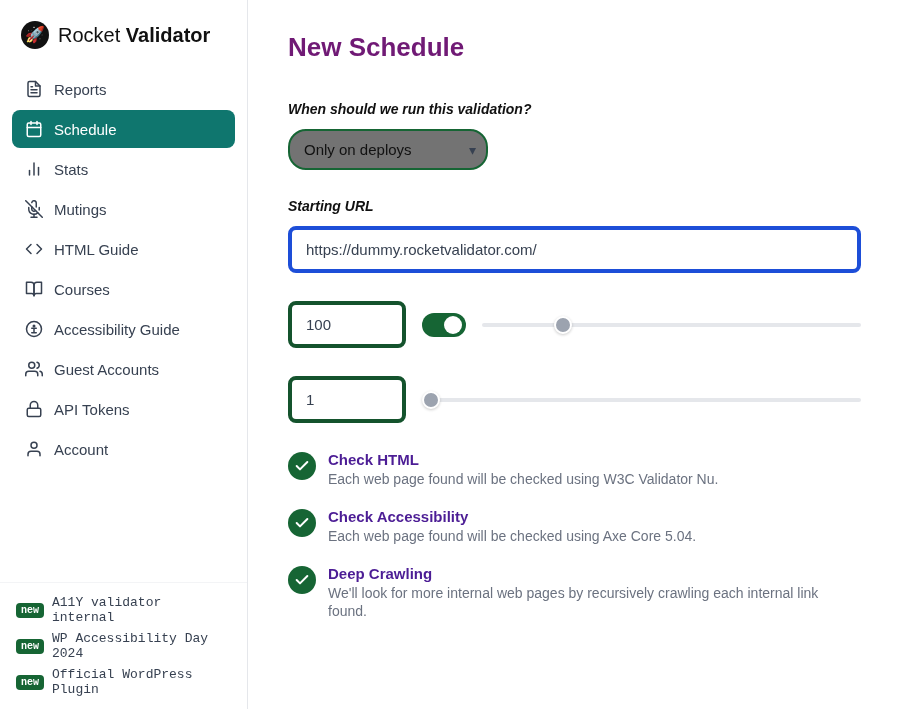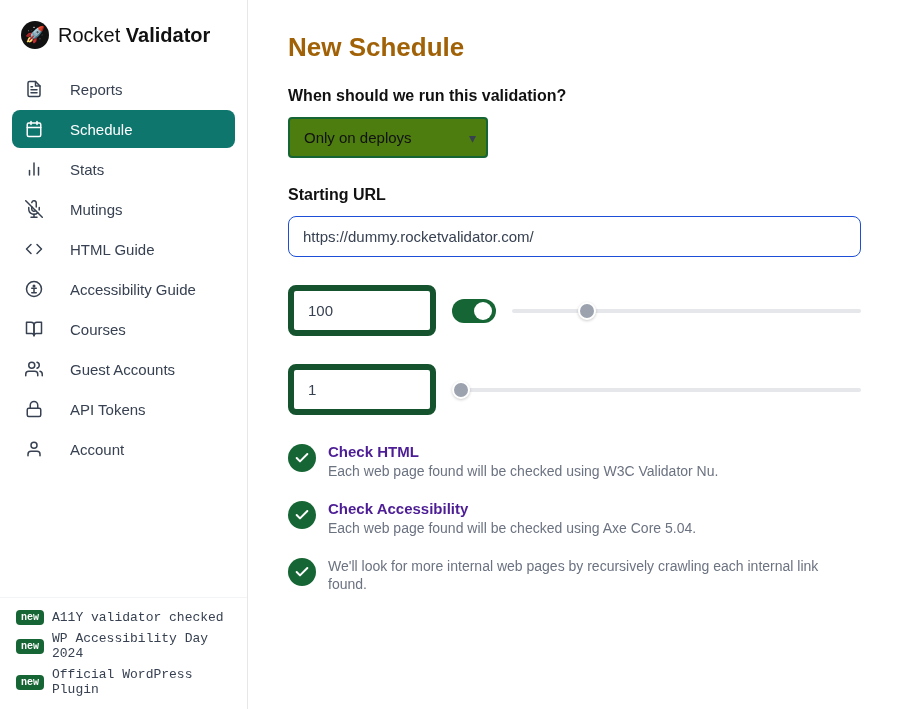--- a/index.html
+++ b/index.html
@@ -29,21 +29,21 @@
     .sidebar-nav {
       flex: 1;
       display: flex;
       flex-direction: column;
       padding: 4px 12px;
       gap: 2px;
     }
     .nav-item {
       display: flex;
       align-items: center;
-      gap: 26px;
+      gap: 10px;
       padding: 9px 12px;
       border-radius: 8px;
       cursor: pointer;
       color: #374151;
       font-size: 15px;
       font-weight: 500;
       text-decoration: none;
       text-align: center;
     }
     .nav-item.active {
@@ -86,46 +86,47 @@
     
     .main {
       flex: 1;
       padding: 32px 40px;
       overflow-y: auto;
       background: #fff;
     }
     .page-title {
       font-size: 26px;
       font-weight: 700;
-      color: #a16207;
-      margin-bottom: 24px;
+      color: #701a75;
+      margin-bottom: 38px;
     }
 
     
     .form-section {
       margin-bottom: 28px;
     }
     .form-label {
-      font-size: 16px;
+      font-size: 14px;
       font-weight: 600;
       color: #111;
       margin-bottom: 12px;
       display: block;
+      font-style: italic;
     }
 
     
     .dropdown-select {
       appearance: none;
       -webkit-appearance: none;
       border: 2px solid #166534;
-      border-radius: 4px;
+      border-radius: 18px;
       padding: 10px 40px 10px 14px;
       font-size: 15px;
       color: #111;
-      background: #4d7c0f;
+      background: #737373;
       cursor: pointer;
       width: 200px;
       outline: none;
       font-family: inherit;
     }
     .dropdown-wrapper {
       position: relative;
       display: inline-block;
     }
     .dropdown-arrow {
@@ -134,39 +135,39 @@
       top: 50%;
       transform: translateY(-50%);
       pointer-events: none;
       color: #374151;
       font-size: 14px;
     }
 
     
     .text-input {
       width: 100%;
-      border: 1px solid #1d4ed8;
+      border: 4px solid #1d4ed8;
       border-radius: 8px;
       padding: 11px 14px;
       font-size: 15px;
       color: #374151;
       outline: none;
       font-family: inherit;
       background: #fff;
     }
 
     
     .pages-row {
       display: flex;
       align-items: center;
       gap: 16px;
     }
     .number-input {
-      width: 148px;
-      border: 6px solid #14532d;
+      width: 118px;
+      border: 4px solid #14532d;
       border-radius: 8px;
       padding: 11px 14px;
       font-size: 15px;
       color: #374151;
       outline: none;
       font-family: inherit;
     }
 
     
     .toggle {
@@ -335,36 +336,36 @@
           <polyline points="16,18 22,12 16,6"></polyline>
           <polyline points="8,6 2,12 8,18"></polyline>
         </svg>
       </span>
       <span>HTML Guide</span>
     </div>
 
     <div class="nav-item">
       <span class="nav-icon">
         <svg width="18" height="18" viewBox="0 0 24 24" fill="none" stroke="currentColor" stroke-width="2" stroke-linecap="round" stroke-linejoin="round">
+          <path d="M2 3h6a4 4 0 0 1 4 4v14a3 3 0 0 0-3-3H2z"></path>
+          <path d="M22 3h-6a4 4 0 0 0-4 4v14a3 3 0 0 1 3-3h7z"></path>
+        </svg>
+      </span>
+      <span>Courses</span>
+    </div>
+
+    <div class="nav-item">
+      <span class="nav-icon">
+        <svg width="18" height="18" viewBox="0 0 24 24" fill="none" stroke="currentColor" stroke-width="2" stroke-linecap="round" stroke-linejoin="round">
           <circle cx="12" cy="12" r="10"></circle>
           <circle cx="12" cy="8" r="1" fill="currentColor"></circle>
           <path d="M9 11h6M12 11v6M9 17h6"></path>
         </svg>
       </span>
       <span>Accessibility Guide</span>
-    </div>
-
-    <div class="nav-item">
-      <span class="nav-icon">
-        <svg width="18" height="18" viewBox="0 0 24 24" fill="none" stroke="currentColor" stroke-width="2" stroke-linecap="round" stroke-linejoin="round">
-          <path d="M2 3h6a4 4 0 0 1 4 4v14a3 3 0 0 0-3-3H2z"></path>
-          <path d="M22 3h-6a4 4 0 0 0-4 4v14a3 3 0 0 1 3-3h7z"></path>
-        </svg>
-      </span>
-      <span>Courses</span>
     </div>
 
     <div class="nav-item">
       <span class="nav-icon">
         <svg width="18" height="18" viewBox="0 0 24 24" fill="none" stroke="currentColor" stroke-width="2" stroke-linecap="round" stroke-linejoin="round">
           <path d="M17 21v-2a4 4 0 0 0-4-4H5a4 4 0 0 0-4 4v2"></path>
           <circle cx="9" cy="7" r="4"></circle>
           <path d="M23 21v-2a4 4 0 0 0-3-3.87"></path>
           <path d="M16 3.13a4 4 0 0 1 0 7.75"></path>
         </svg>
@@ -390,21 +391,21 @@
         </svg>
       </span>
       <span>Account</span>
     </div>
 
   </nav>
 
   <div class="sidebar-footer">
     <div class="footer-badge-row">
       <span class="badge-new">new</span>
-      <span>A11Y validator checked</span>
+      <span>A11Y validator internal</span>
     </div>
     <div class="footer-badge-row">
       <span class="badge-new">new</span>
       <span>WP Accessibility Day 2024</span>
     </div>
     <div class="footer-badge-row">
       <span class="badge-new">new</span>
       <span>Official WordPress Plugin</span>
     </div>
   </div>
@@ -472,17 +473,18 @@
     </div>
   </div>
 
   <div class="check-item">
     <div class="check-icon">
       <svg viewBox="0 0 24 24" fill="none" stroke="white" stroke-width="3" stroke-linecap="round" stroke-linejoin="round">
         <polyline points="20,6 9,17 4,12"></polyline>
       </svg>
     </div>
     <div class="check-text">
+      <strong>Deep Crawling</strong>
       <span>We'll look for more internal web pages by recursively crawling each internal link found.</span>
     </div>
   </div>
 
 </div>
 
 </body></html>

